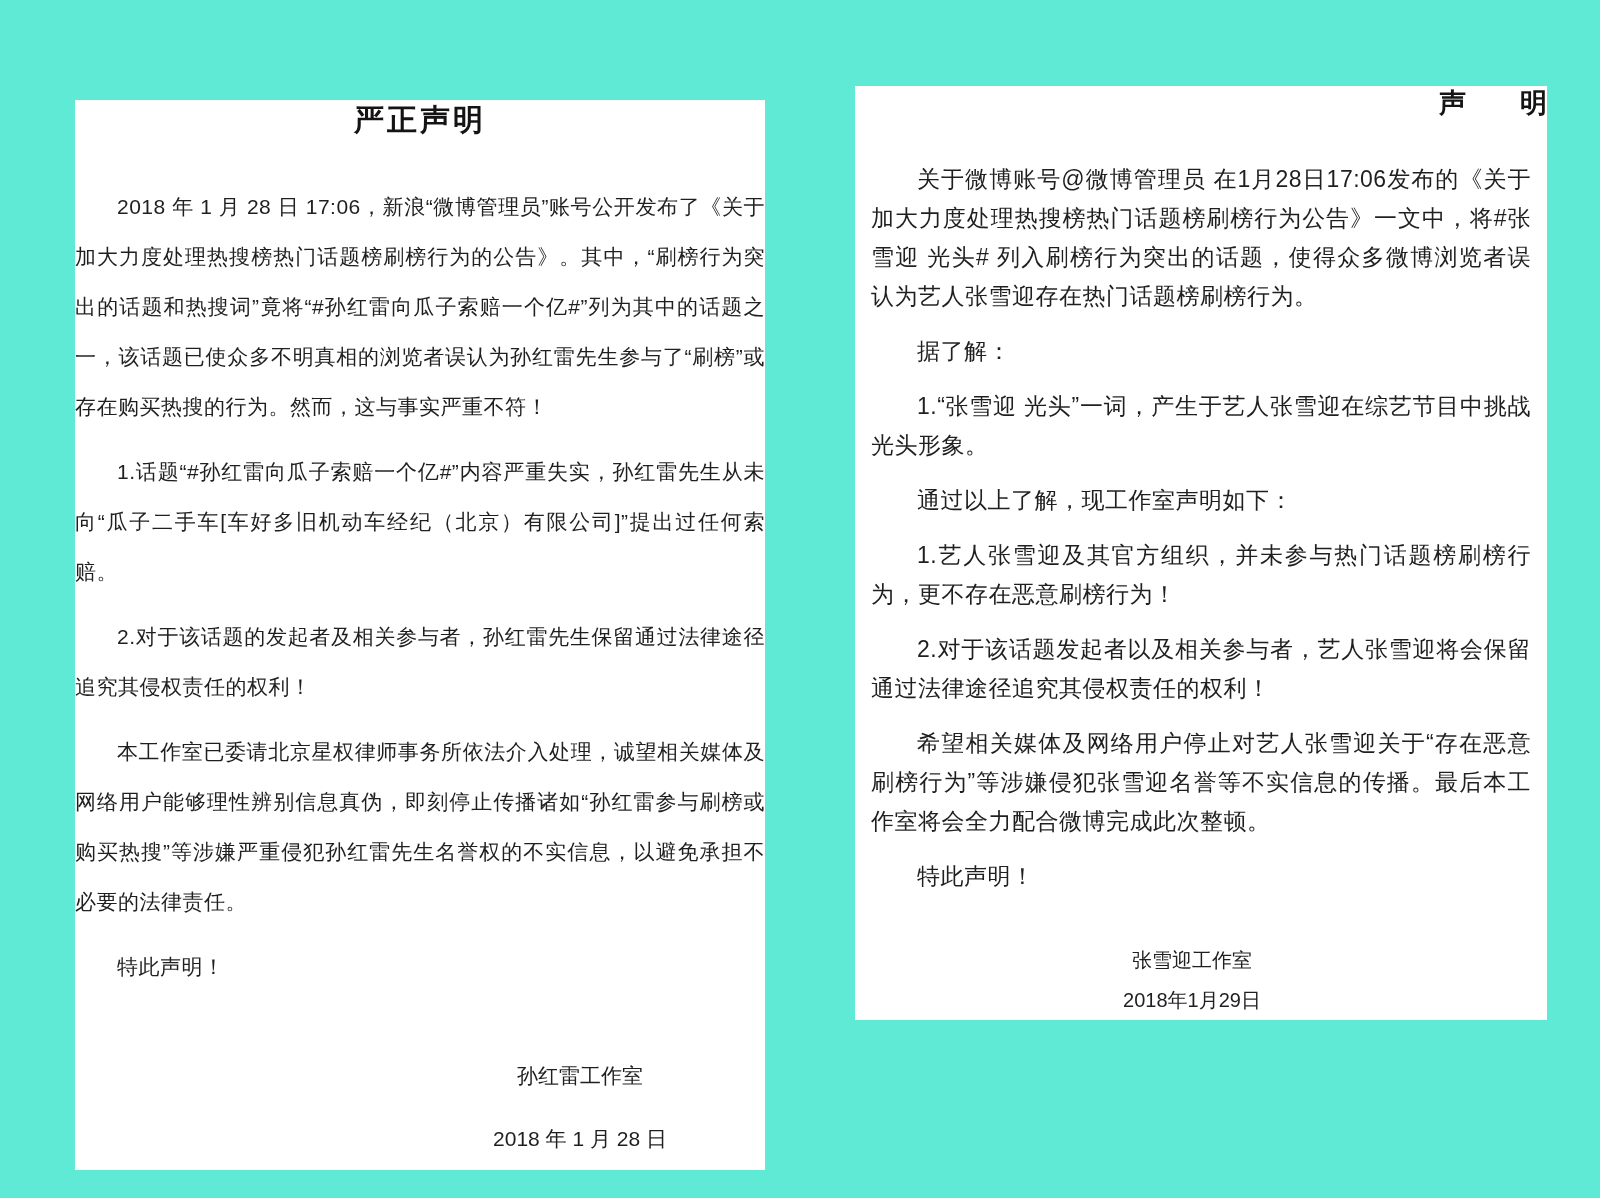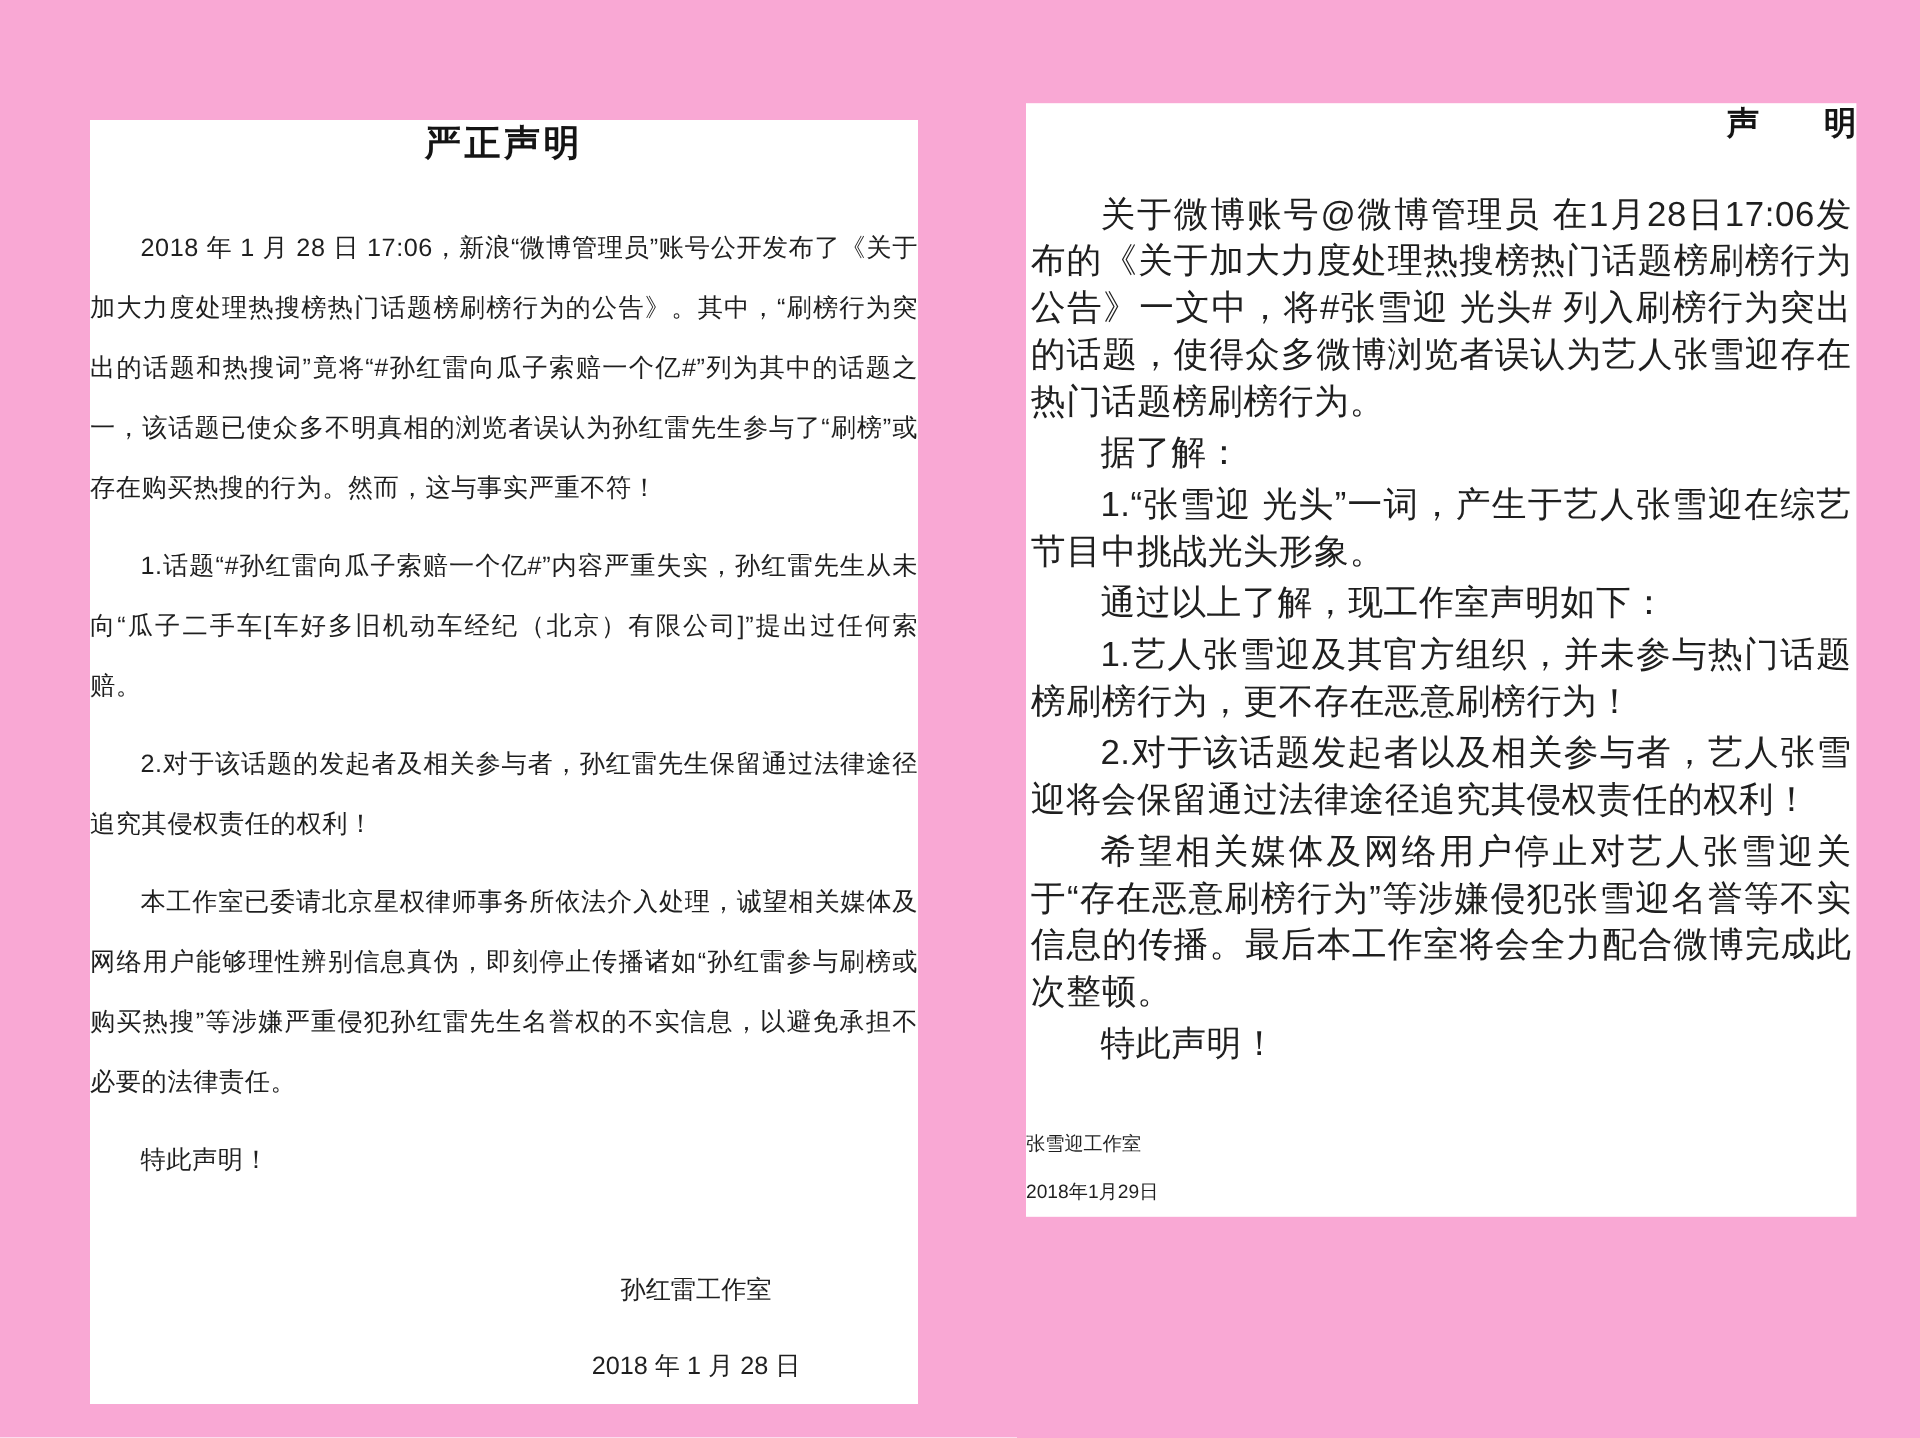--- a/index.html
+++ b/index.html
@@ -8,21 +8,21 @@
     height: 1198px;
     background: #ffffff;
     font-family: "Liberation Sans", "DejaVu Sans", sans-serif;
     color: #1f1f1f;
     overflow: hidden;
   }
   .canvas {
     position: relative;
     width: 1600px;
     height: 1198px;
-    background: #f9a8d4;
+    background: #5eead4;
   }
   .doc {
     position: absolute;
     background: #ffffff;
   }
   
   .doc-left {
     left: 75px;
     top: 100px;
     width: 690px;
@@ -63,33 +63,33 @@
   }
   .doc-right .doc-title {
     text-align: right;
     font-size: 27px;
     font-weight: 700;
     line-height: 34px;
     margin-bottom: 40px;
     color: #141414;
   }
   .doc-right .doc-body p {
-    font-size: 29px;
+    font-size: 23px;
     line-height: 39px;
     text-indent: 2em;
     letter-spacing: 0.5px;
-    margin: 4px;
+    margin: 16px;
     text-align: justify;
     color: #1f1f1f;
   }
   .doc-right .sig-block {
     margin-top: 44px;
-    text-align: left;
+    text-align: center;
     padding-right: 18px;
-    font-size: 16px;
+    font-size: 20px;
     line-height: 40px;
     color: #1f1f1f;
   }
 </style>
 </head>
 <body>
 
 <div class="canvas">
 
   <div class="doc doc-left">

